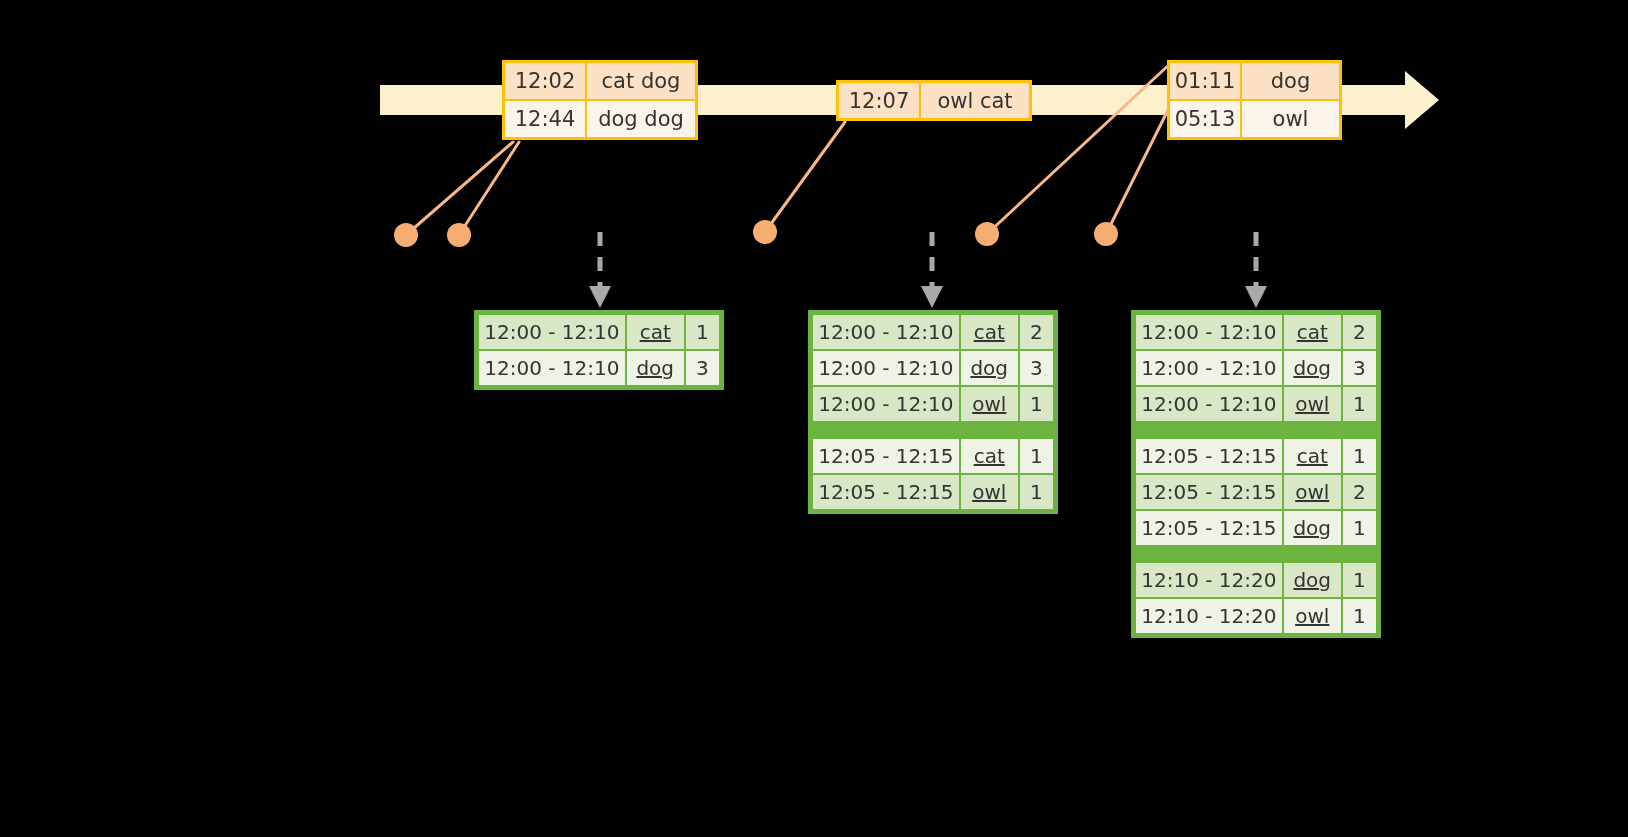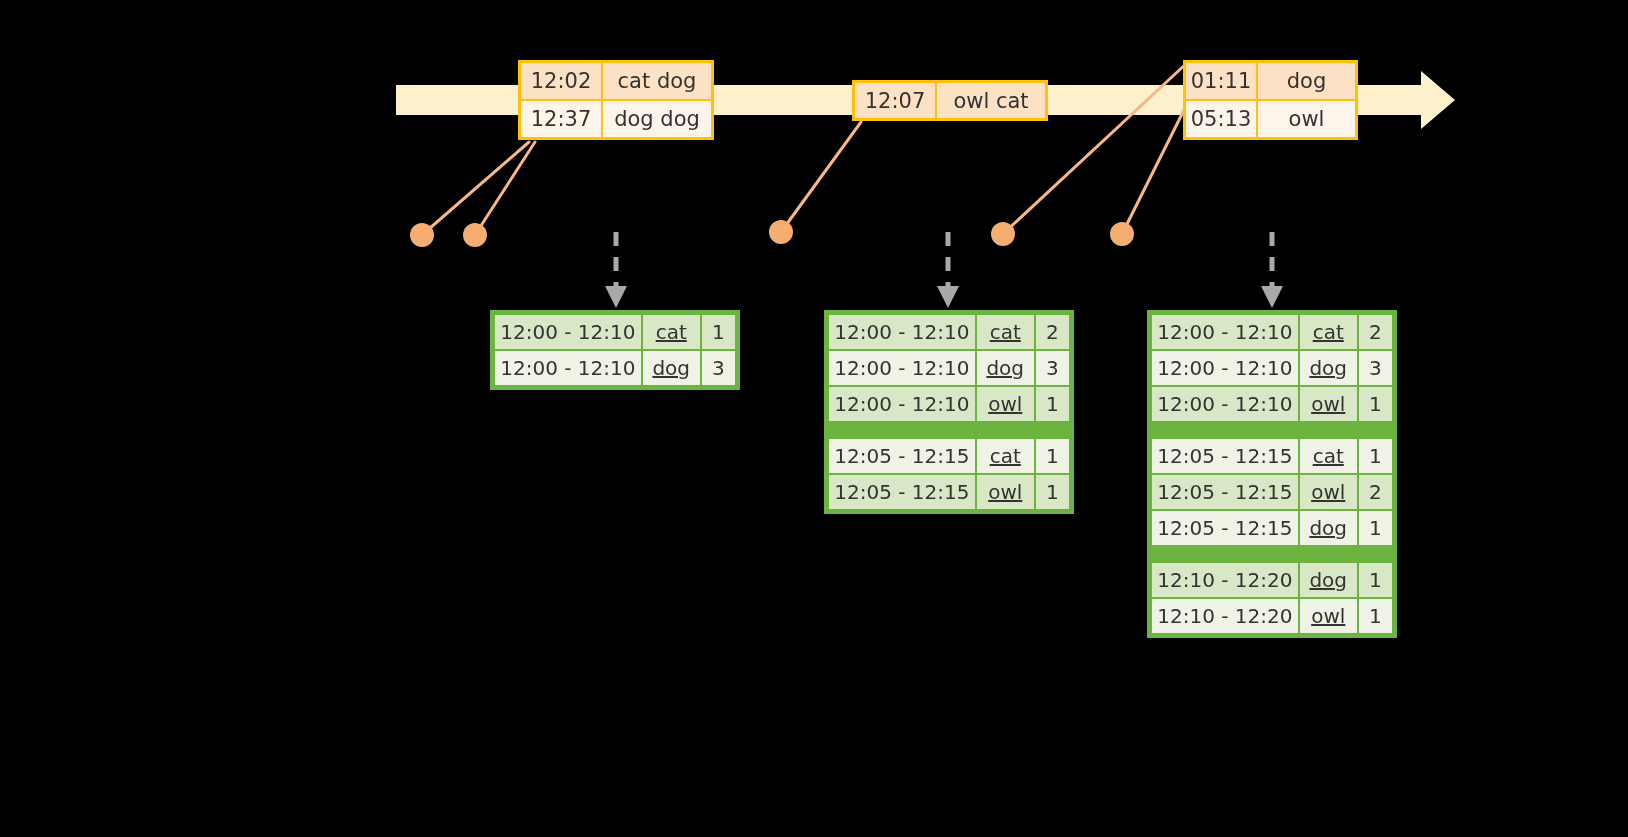--- a/index.html
+++ b/index.html
@@ -1,18 +1,18 @@
 <!DOCTYPE html>
 <html><head>
 <meta charset="utf-8">
 <style>
   html,body{margin:0;padding:0;background:#000;}
   body{width:1628px;height:837px;position:relative;overflow:hidden;
        font-family:"DejaVu Sans","Liberation Sans",sans-serif;}
-  #stage{position:absolute;left:16px;top:0;width:1451px;height:837px;}
+  #stage{position:absolute;left:0;top:0;width:1451px;height:837px;}
   svg.layer{position:absolute;left:0;top:0;width:1628px;height:837px;pointer-events:none;}
 
   
   .evt{position:absolute;border:3px solid #ffc107;box-sizing:border-box;
        display:flex;flex-direction:column;}
   .evt .erow{display:flex;flex:1;}
   .evt .erow + .erow{border-top:2px solid #ffc107;}
   .evt .etime{display:flex;align-items:center;justify-content:center;
               border-right:2px solid #ffc107;box-sizing:border-box;
               font-size:21px;color:#333;}
@@ -68,21 +68,21 @@
       </g>
   </svg>
 
   <div id="events-host">
       <div class="evt" style="left: 502px; top: 60px; width: 196px; height: 80px;">
         <div class="erow shade-a">
           <div class="etime" style="width: 82px;">12:02</div>
           <div class="eval">cat dog</div>
         </div>
         <div class="erow shade-b">
-          <div class="etime" style="width: 82px;">12:37</div>
+          <div class="etime" style="width: 82px;">12:44</div>
           <div class="eval">dog dog</div>
         </div>
       </div>
       <div class="evt" style="left: 836px; top: 80px; width: 196px; height: 41px;">
         <div class="erow shade-a">
           <div class="etime" style="width: 82px;">12:07</div>
           <div class="eval">owl cat</div>
         </div>
       </div>
       <div class="evt" style="left: 1167px; top: 60px; width: 175px; height: 80px;">

